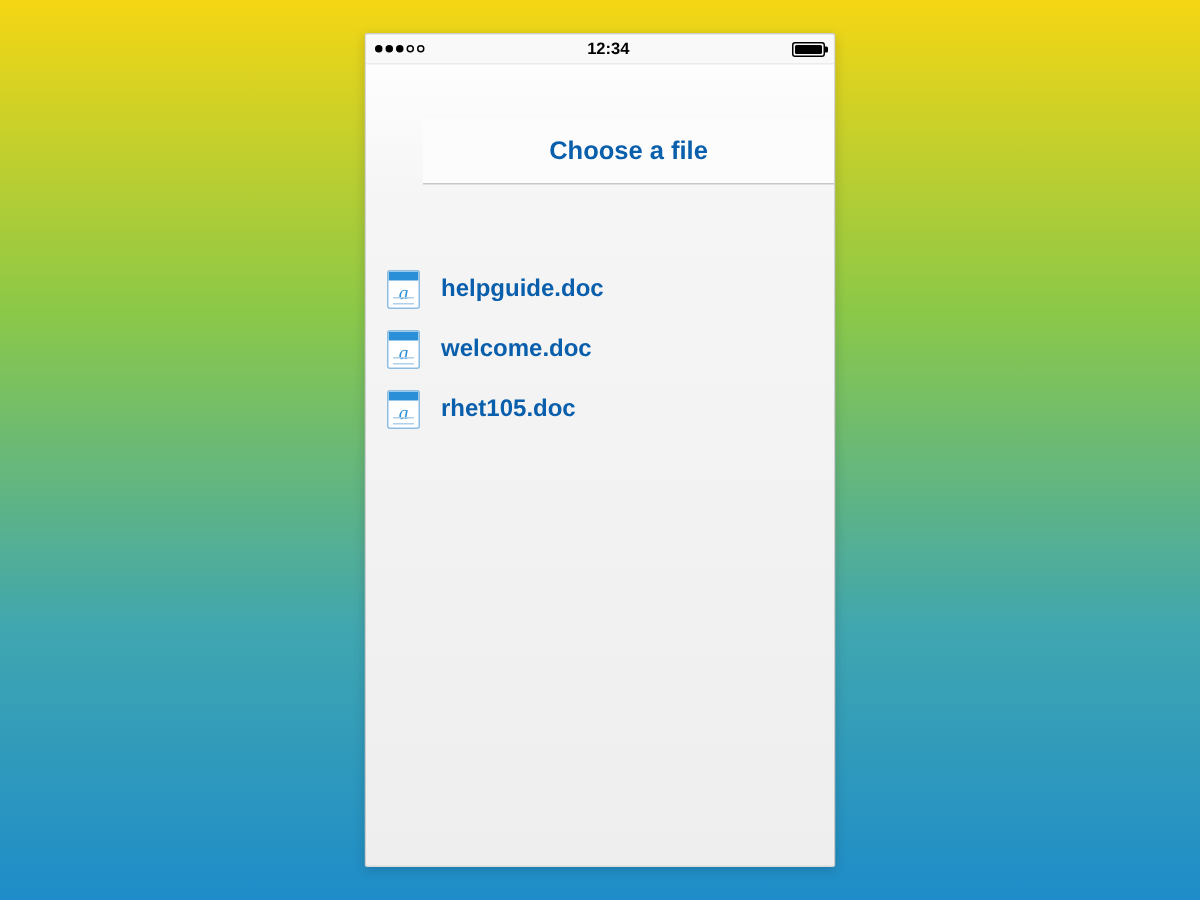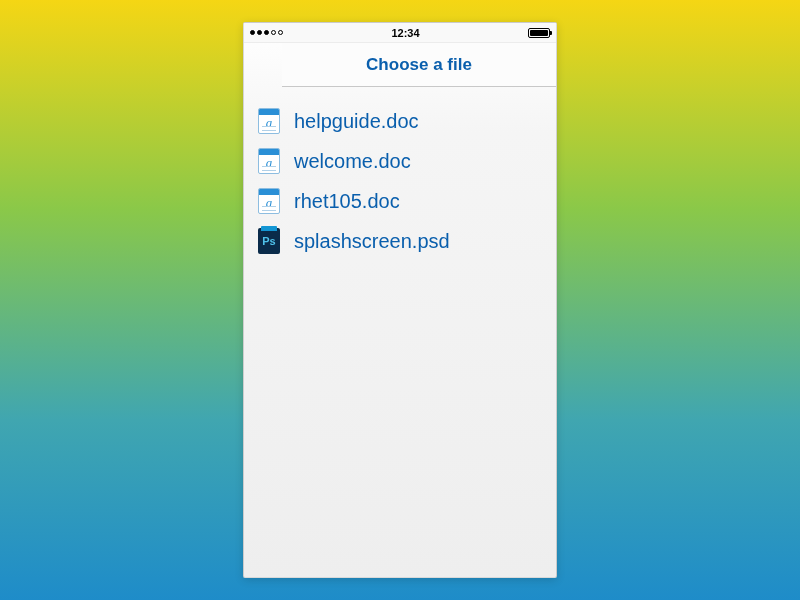--- a/index.html
+++ b/index.html
@@ -16,20 +16,21 @@
     .phone {
       width: 314px;
       height: 556px;
       background: linear-gradient(to bottom, #ffffff 0%, #f5f5f5 20%, #eeeeee 100%);
       border: 1px solid rgba(0,0,0,0.15);
       border-radius: 2px;
       box-shadow: 0 2px 8px rgba(0,0,0,0.15);
       display: flex;
       flex-direction: column;
       overflow: hidden;
+      gap: 36px;
     }
     .status-bar {
       height: 20px;
       background: #f9f9f9;
       display: flex;
       align-items: center;
       justify-content: space-between;
       padding: 0 6px;
       font-size: 11px;
       color: #000;
@@ -128,22 +129,22 @@
       border-radius: 1px 1px 0 0;
     }
     .psd-ps {
       color: #4fc1ea;
       font-size: 11px;
       font-weight: 700;
       font-family: Arial, sans-serif;
     }
     .file-name {
       color: #0a5fad;
-      font-size: 20px;
-      font-weight: 400;
+      font-size: 16px;
+      font-weight: 700;
     }
   </style>
 </head>
 <body>
 
 <div class="phone">
   <div class="status-bar">
     <div class="status-left">
       <div class="signal-dots">
         <span class="dot filled"></span>
@@ -186,22 +187,14 @@
     </div>
     <div class="file-row">
       <div class="file-icon">
         <div class="doc-page">
             <div class="doc-a">a</div>
             <div class="doc-lines"></div>
           </div>
       </div>
       <div class="file-name">rhet105.doc</div>
     </div>
-    <div class="file-row">
-      <div class="file-icon">
-        <div class="psd-page">
-            <div class="psd-ps">Ps</div>
-          </div>
-      </div>
-      <div class="file-name">splashscreen.psd</div>
-    </div>
   </div>
 </div>
 
 </body></html>

